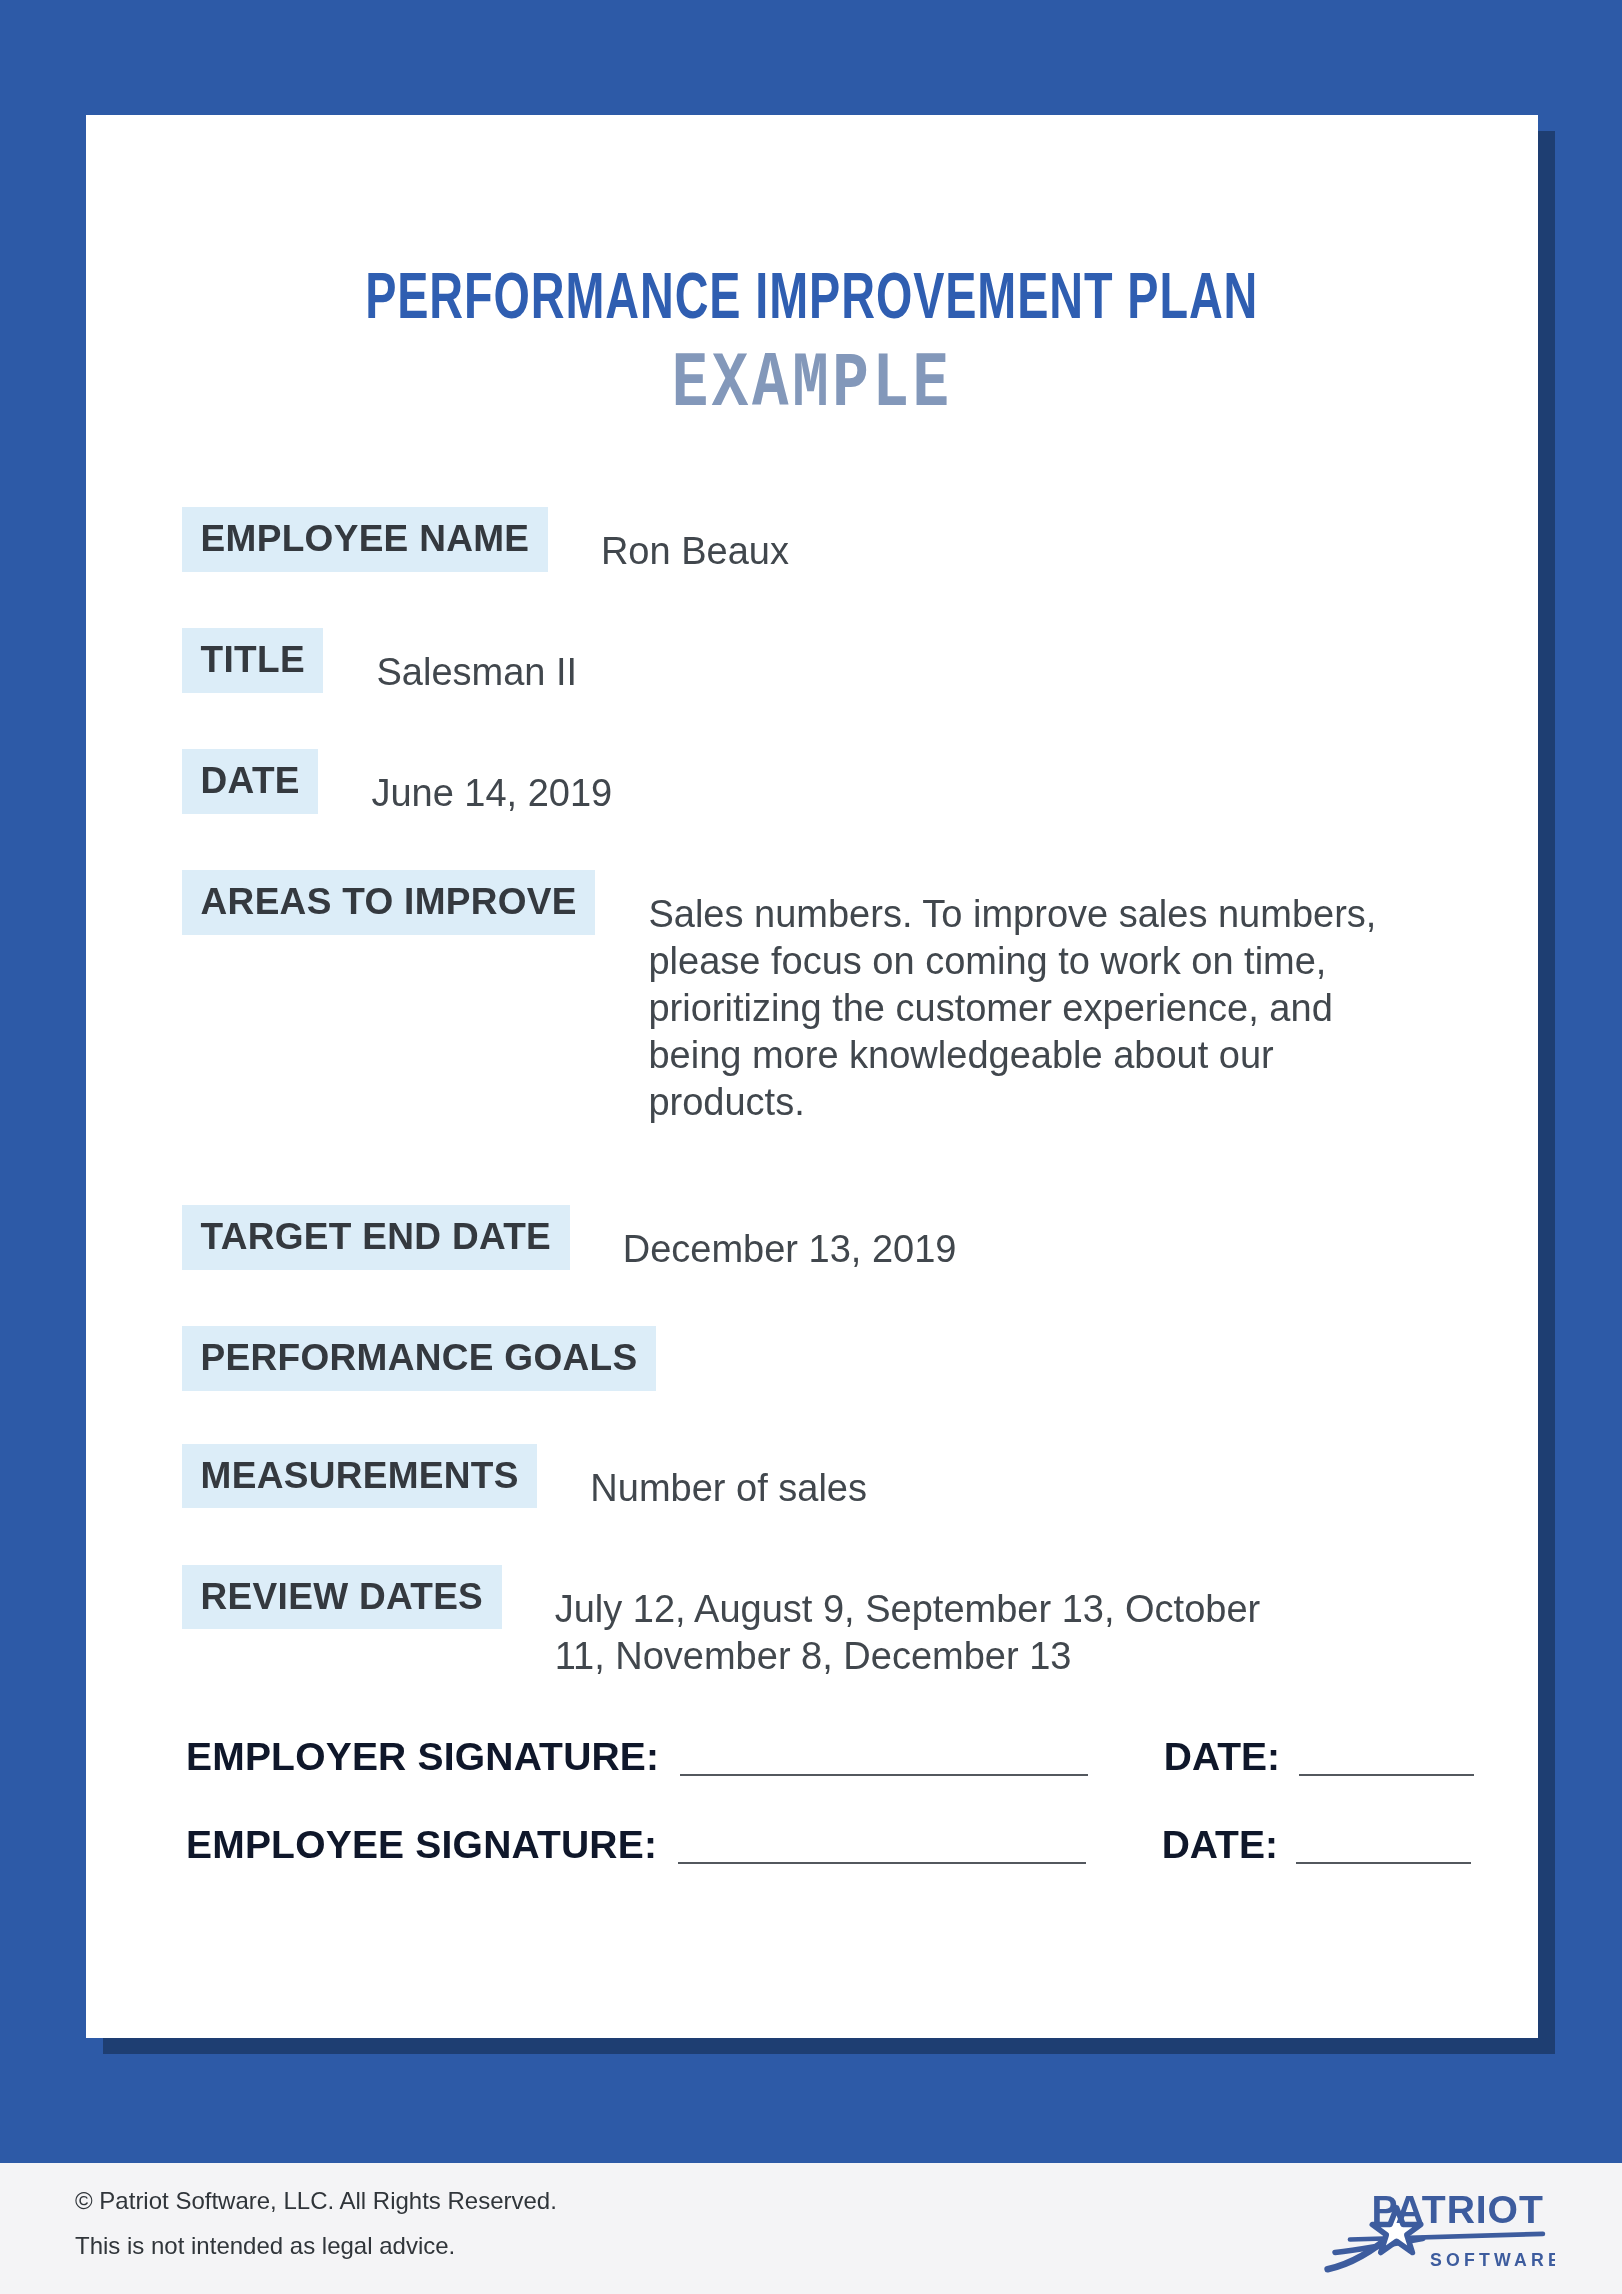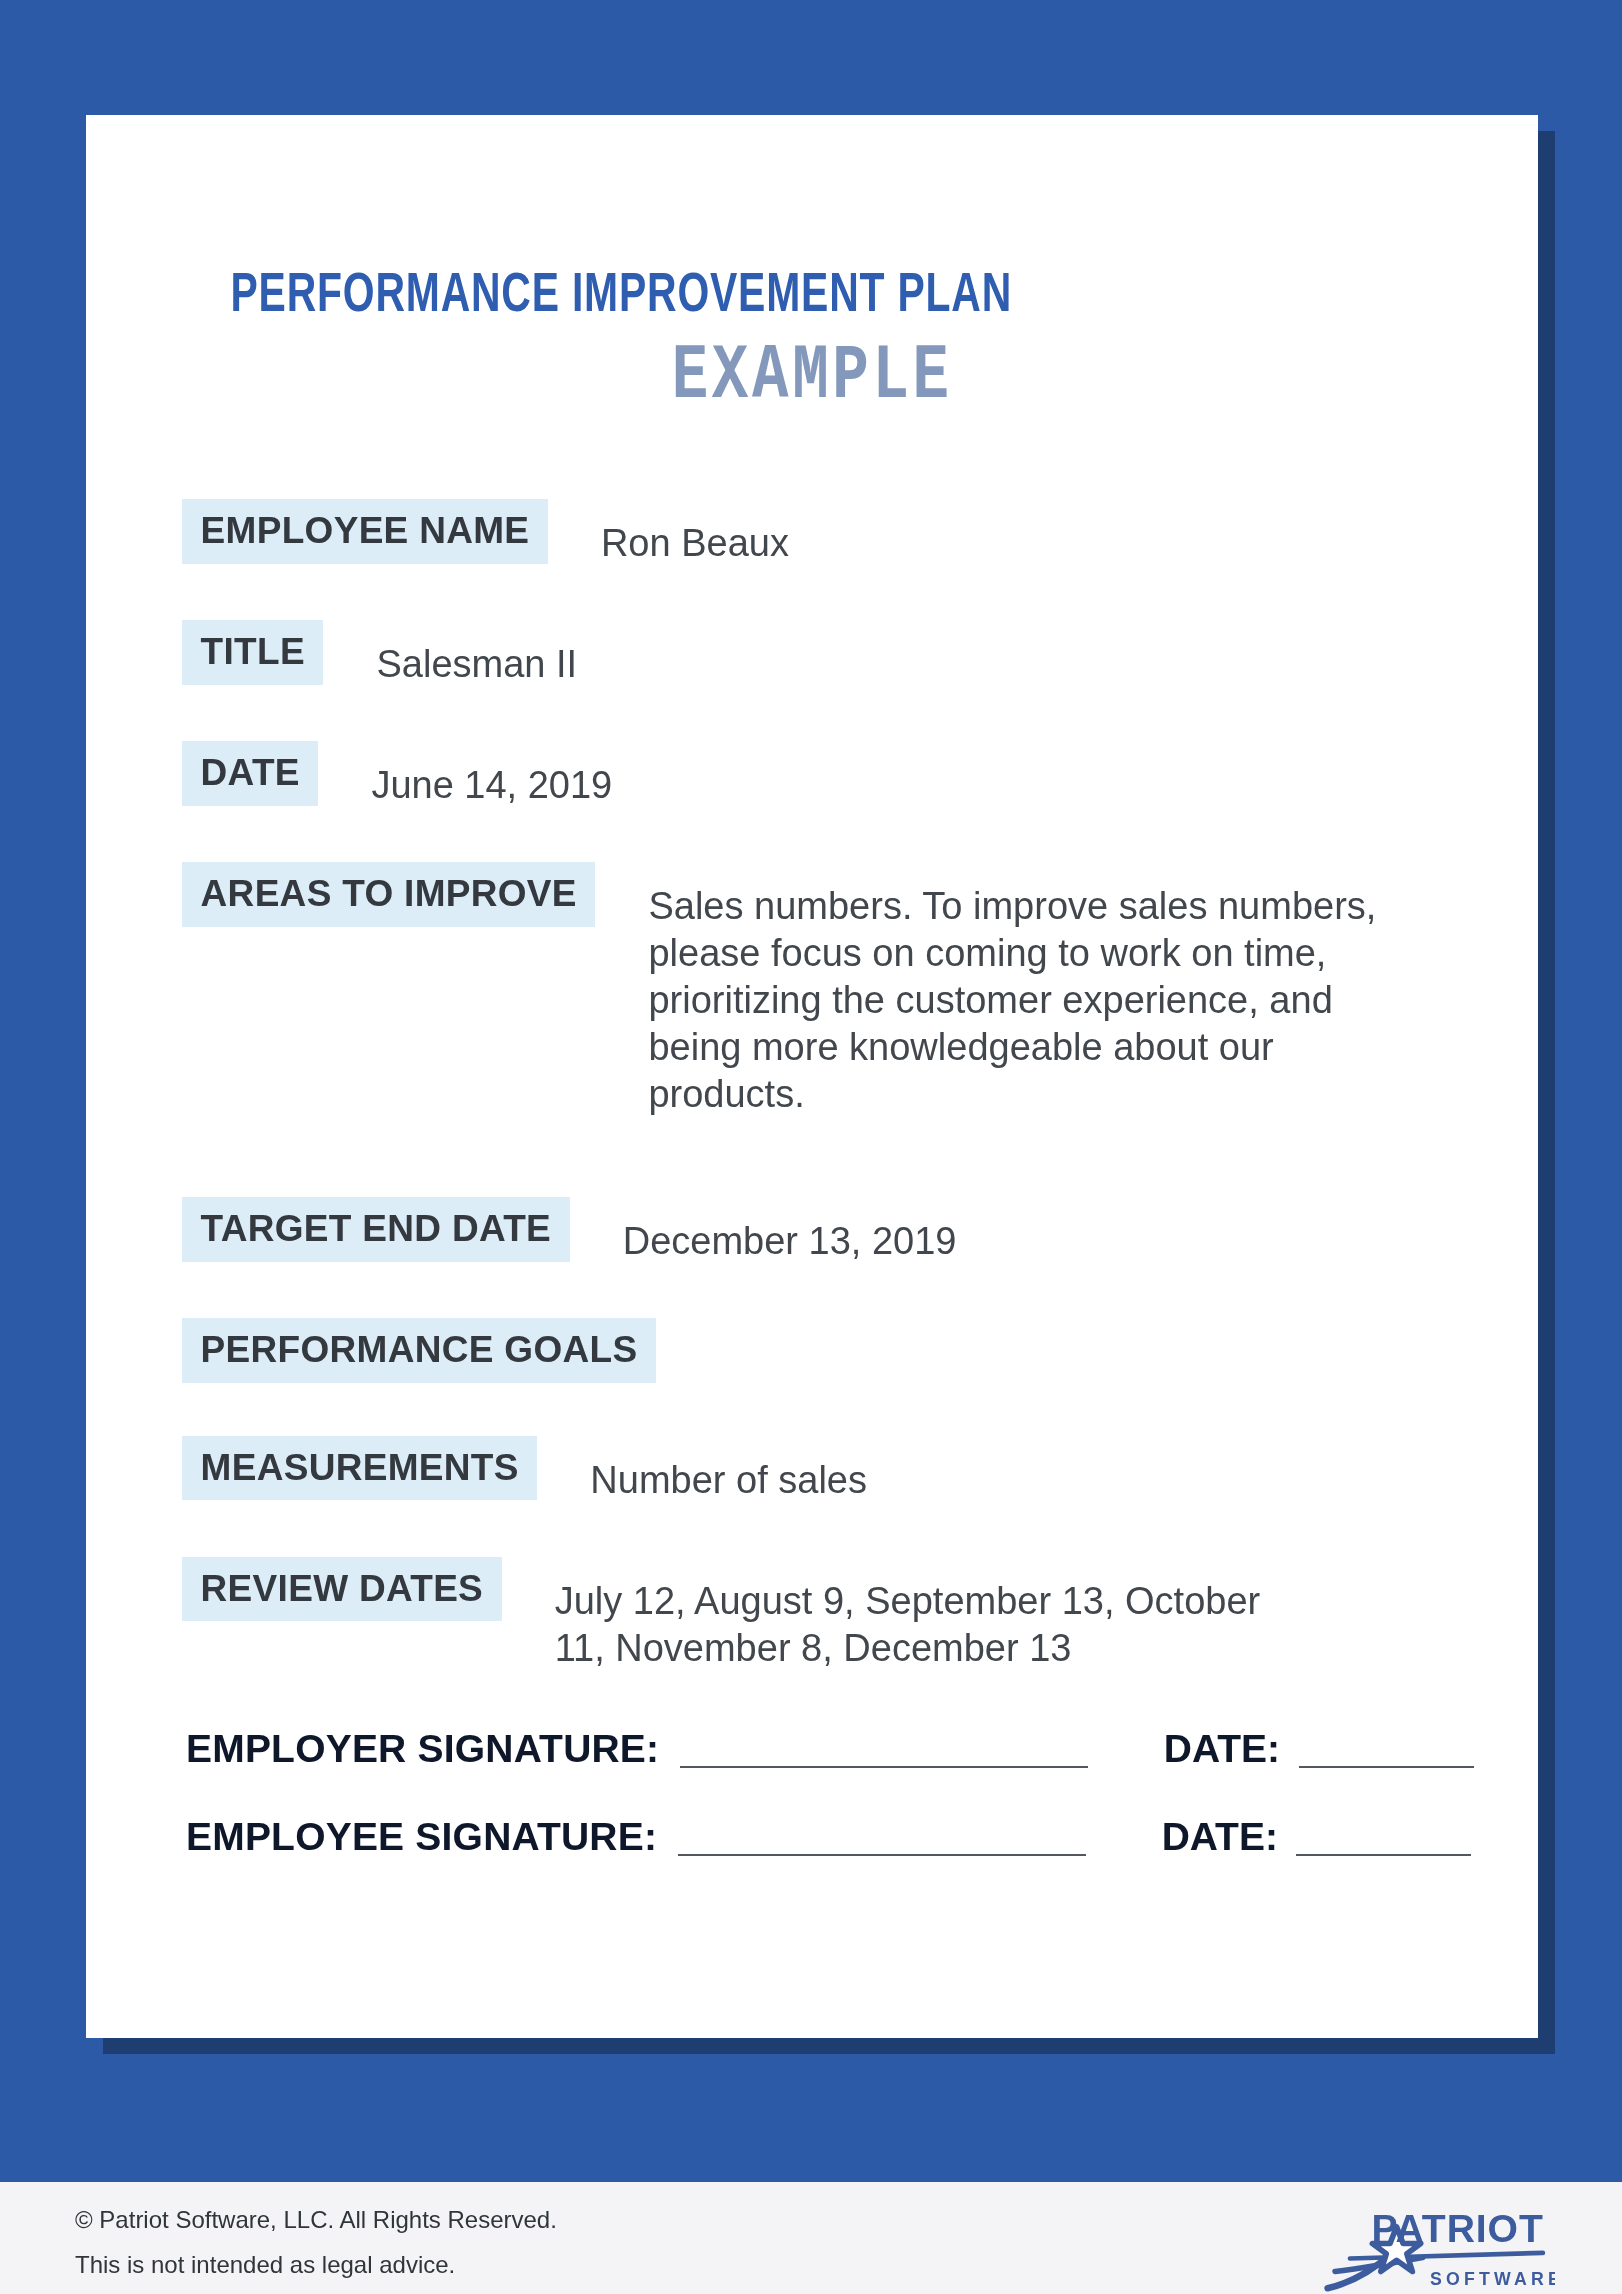--- a/index.html
+++ b/index.html
@@ -15,21 +15,22 @@
     position:absolute;left:103px;top:131px;width:1452px;height:1923px;
     background:#1e3e72;
   }
   .card{
     position:absolute;left:86px;top:115px;width:1452px;height:1923px;
     background:#ffffff;
   }
   
   .doc-title{
     margin-top:149px;
-    font-size:56px;font-weight:bold;line-height:1;
+    text-align:center;
+    font-size:64px;font-weight:bold;line-height:1;
     color:#2f5eb1;
     white-space:nowrap;
   }
   .doc-title .squeeze{
     display:inline-block;
     transform:scaleX(0.73);
     transform-origin:center;
     letter-spacing:0.02em;
   }
   .doc-subtitle{
@@ -80,21 +81,21 @@
   .sig-line{
     flex:none;
     height:41px;
     border-bottom:2.8px solid #53585e;
   }
   .sig-line-long{width:408px;margin-left:20.5px;}
   .date-label{flex:none;margin-left:76px;}
   .sig-line-short{width:175px;margin-left:18.6px;}
   
   .footer{
-    position:absolute;left:0;bottom:0;width:1622px;height:112px;
+    position:absolute;left:0;bottom:0;width:1622px;height:131px;
     background:#f4f4f6;
   }
   .footer-text{
     position:absolute;left:75px;top:26px;
     font-size:24px;color:#30353a;line-height:1;
   }
   .footer-text .line2{margin-top:20.5px;}
   .logo{
     position:absolute;right:67px;top:13px;width:233px;height:112px;
   }

